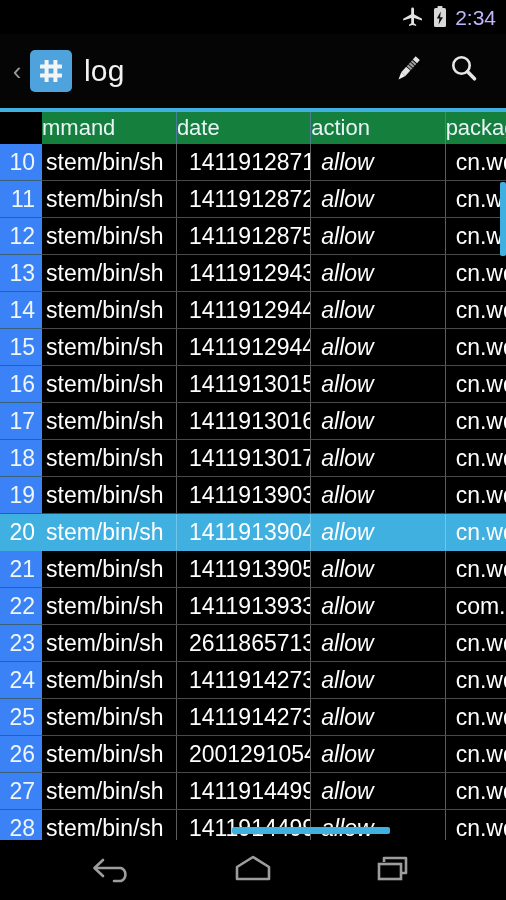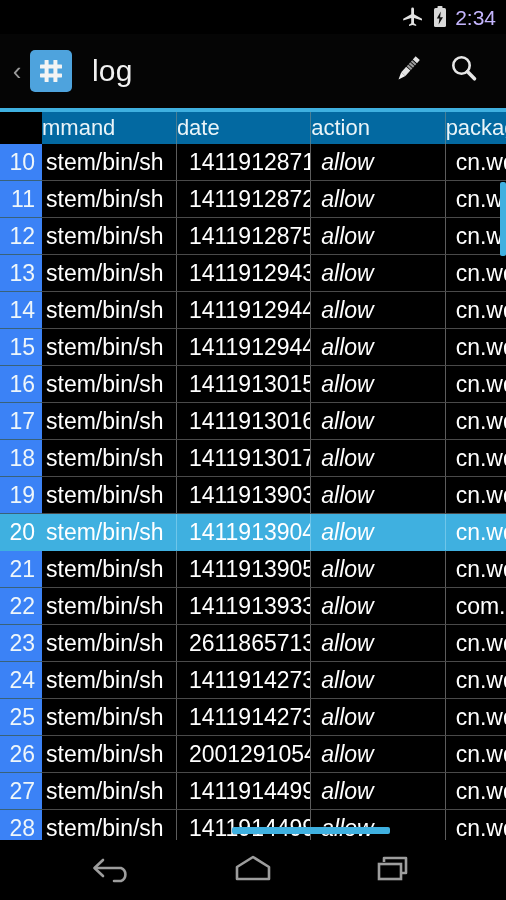--- a/index.html
+++ b/index.html
@@ -30,40 +30,40 @@
   .ab-back {
     color:#9a9a9a; font-size:26px; line-height:1;
     width:22px; text-align:center; font-weight:300;
   }
   .ab-appicon {
     width:42px; height:42px; border-radius:5px; background:#4ea3dd;
     display:flex; align-items:center; justify-content:center;
     margin-left:2px; flex:0 0 auto;
   }
   .ab-title {
-    color:#f2f2f2; font-size:30px; margin-left:20px;
+    color:#f2f2f2; font-size:30px; margin-left:12px;
     font-weight:400; letter-spacing:.2px; line-height:1;
   }
   .ab-spacer { flex:1 1 auto; }
   .ab-btn {
     width:56px; height:56px; display:flex; align-items:center; justify-content:center;
   }
 
   
   .tablewrap {
     position:absolute; top:108px; left:0; right:0; bottom:60px;
     background:#000; overflow:hidden;
   }
   .topline { height:4px; background:#3fb0e0; width:100%; }
 
   table.grid { border-collapse:collapse; table-layout:fixed; width:580px; }
   table.grid td, table.grid th { padding:0; }
 
   .hdr th {
-    background:#0369a1; color:#eaf4f8; font-size:22px;
+    background:#15803d; color:#eaf4f8; font-size:22px;
     text-align:left; height:32px; vertical-align:middle;
     border-right:1px solid #4a7e94;
     padding-left:8px; font-weight:400;
     white-space:nowrap; overflow:hidden;
   }
   .hdr th.c-num {
     background:#000; border-right:none; padding:0; width:42px;
   }
 
   tbody tr { height:36px; }

